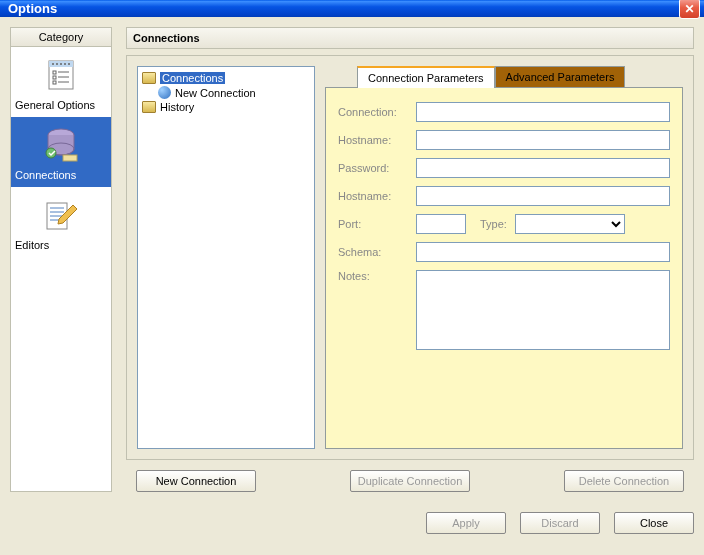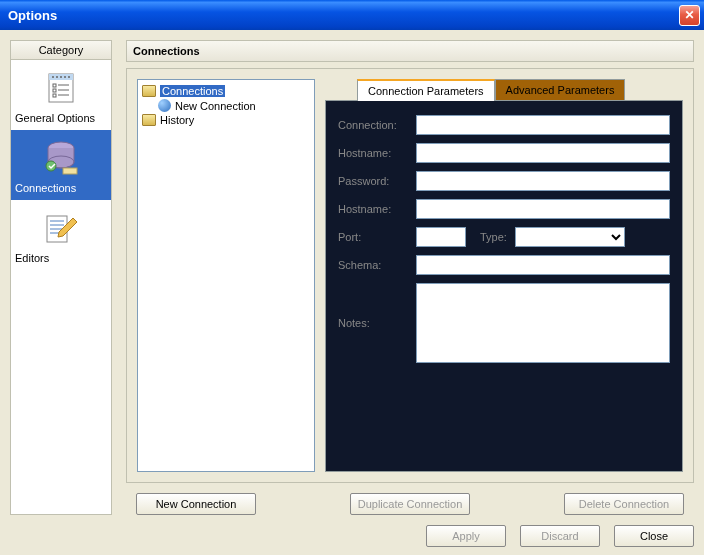--- a/index.html
+++ b/index.html
@@ -1,48 +1,48 @@
 <!DOCTYPE html>
 <html><head>
 <meta charset="utf-8">
 <style>
 * { box-sizing: border-box; margin: 0; padding: 0; font-family: Tahoma, sans-serif; font-size: 11px; }
 body { background: #ece9d8; width: 704px; height: 555px; overflow: hidden; }
-.titlebar { background: linear-gradient(to bottom, #0058e6 0%, #3a8dff 8%, #0654e3 40%, #0142c8 88%, #003db7 100%); height: 30px; display: flex; align-items: center; padding: 0 4px; color: white; }
+.titlebar { background: linear-gradient(to bottom, #0058e6 0%, #3a8dff 8%, #0654e3 40%, #0142c8 88%, #003db7 100%); height: 17px; display: flex; align-items: center; padding: 0 4px; color: white; }
 .titlebar-text { font-weight: bold; flex: 1; padding-left: 4px; font-size: 13px; }
 .close-btn { width: 21px; height: 21px; background: linear-gradient(to bottom, #f5a095 0%, #e85c45 45%, #d4422b 100%); border: 1px solid #fff; border-radius: 3px; display: flex; align-items: center; justify-content: center; color: white; font-weight: bold; font-size: 12px; cursor: pointer; }
-.window-body { padding: 10px; height: 527px; display: flex; flex-direction: column; }
+.window-body { padding: 10px; height: 527px; display: flex; gap: 10px; flex-direction: column; }
 .main-area { display: flex; gap: 14px; flex: 1; }
 .sidebar { width: 102px; border: 1px solid #c0c0b0; background: #fff; display: flex; flex-direction: column; }
 .sidebar-header { background: linear-gradient(to bottom, #f8f7f0, #e8e5d8); border-bottom: 1px solid #c0c0b0; text-align: center; padding: 3px 0; }
 .sidebar-items { flex: 1; }
 .sidebar-item { padding: 8px 4px 6px 4px; cursor: pointer; }
 .sidebar-item.selected { background: #316ac5; color: white; }
 .sidebar-icon { width: 40px; height: 40px; margin: 0 auto 4px auto; display: flex; align-items: center; justify-content: center; }
 .content { flex: 1; display: flex; flex-direction: column; }
 .content-header { font-weight: bold; padding: 4px 6px; border: 1px solid #c0c0b0; background: linear-gradient(to bottom, #f8f7f0, #e8e5d8); margin-bottom: 6px; }
 .content-body { flex: 1; display: flex; gap: 10px; border: 1px solid #c0c0b0; padding: 10px; background: #ece9d8; }
 .tree-pane { width: 178px; border: 1px solid #7f9db9; background: white; padding: 4px 2px; }
 .tree-item { display: flex; align-items: center; gap: 4px; padding: 1px 2px; cursor: pointer; }
 .tree-item.selected .tree-label { background: #316ac5; color: white; padding: 0 2px; }
 .tree-item.child { padding-left: 18px; }
 .folder-icon { width: 14px; height: 12px; background: linear-gradient(to bottom, #f8e8a0, #d8b850); border: 1px solid #a08030; border-radius: 1px; }
 .globe-icon { width: 13px; height: 13px; background: radial-gradient(circle at 30% 30%, #a0d0ff, #3070c0); border-radius: 50%; }
 .form-pane { flex: 1; display: flex; flex-direction: column; }
 .tabs { display: flex; margin-left: 32px; }
 .tab { padding: 4px 10px; border: 1px solid #919b9c; border-bottom: none; background: #a16207; cursor: pointer; position: relative; }
 .tab.active { background: white; border-top: 2px solid #f5a623; z-index: 2; margin-bottom: -1px; }
-.tab-content { flex: 1; border: 1px solid #919b9c; background: #0f172a; padding: 14px 12px; }
+.tab-content { flex: 1; border: 1px solid #919b9c; background: #fef9c3; padding: 14px 12px; }
 .form-row { display: flex; align-items: center; margin-bottom: 8px; gap: 8px; }
 .form-label { width: 70px; color: #888; }
 .form-input { flex: 1; border: 1px solid #7f9db9; height: 20px; padding: 0 4px; }
 .form-input.port { width: 50px; flex: none; }
 .form-select { width: 110px; border: 1px solid #7f9db9; height: 20px; background: white; }
 .form-textarea { flex: 1; border: 1px solid #7f9db9; height: 80px; padding: 4px; resize: none; }
-.form-row.notes { align-items: center; }
+.form-row.notes { align-items: flex-start; }
 .button-row { display: flex; gap: 14px; padding: 10px 0 0 0; justify-content: flex-end; }
 .button-row.conn { justify-content: space-between; padding: 10px 10px 0 10px; }
 .btn { min-width: 120px; height: 22px; border: 1px solid #888; background: linear-gradient(to bottom, #fff, #ece9d8); cursor: pointer; border-radius: 2px; }
 .btn:disabled { color: #999; }
 .btn.small { min-width: 80px; }
 .type-label { color: #888; margin-left: 6px; }
 </style>
 </head>
 <body>
 

